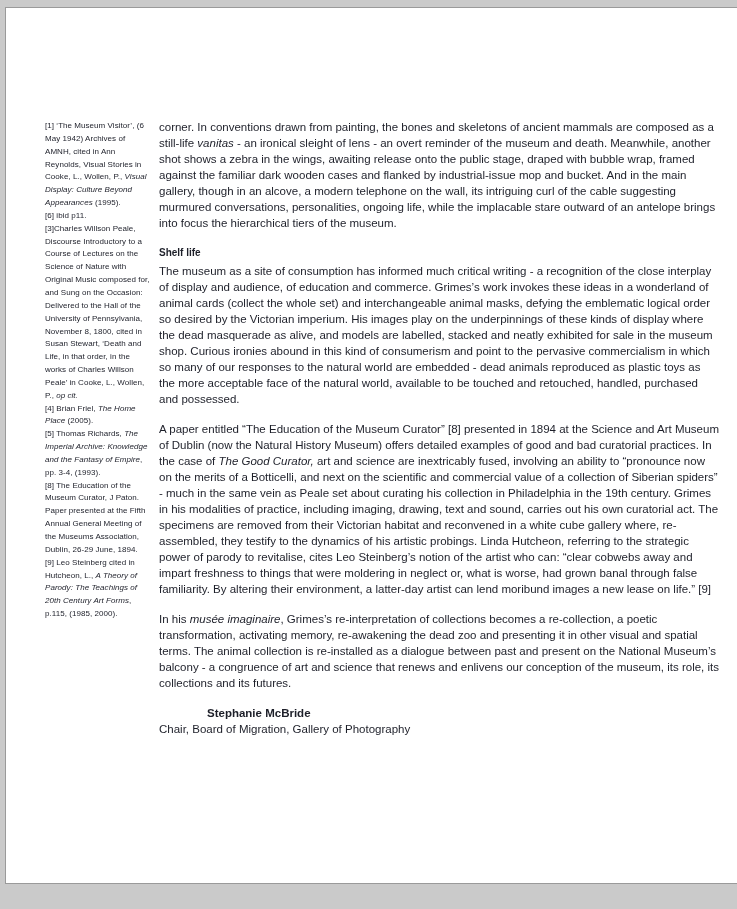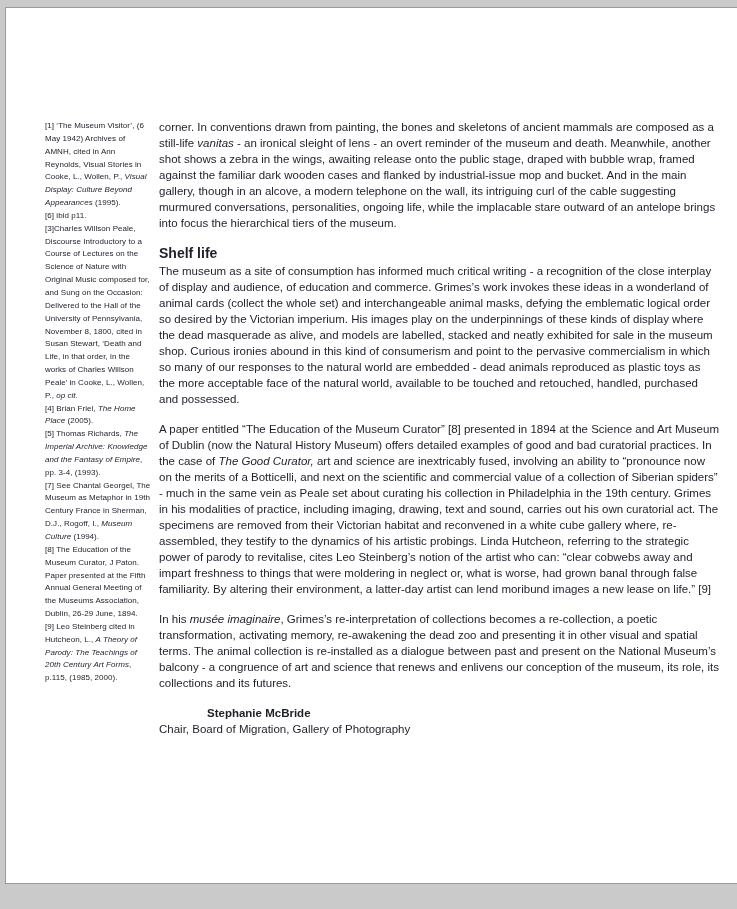--- a/index.html
+++ b/index.html
@@ -46,21 +46,21 @@
     width: 560px;
     font-size: 11.5px;
     line-height: 16px;
     color: #1d1f29;
     text-align: left;
   }
   .article p {
     margin: 0 0 14px 0;
   }
   .section-heading {
-    font-size: 14px;
+    font-size: 10px;
     line-height: 16px;
     font-weight: bold;
     margin: 0 0 2px 0;
     color: #1d1f29;
   }
   .sig-name {
     font-weight: bold;
     margin-top: 14px;
     margin-left: 48px;
   }
@@ -73,21 +73,20 @@
 <body>
 
 <div class="paper">
 
   <aside class="footnotes">
     <div class="footnote"><span>[1] ‘The Museum Visitor’, (6 May 1942) Archives of AMNH, cited in Ann Reynolds, Visual Stories in Cooke, L., Wollen, P., </span><em>Visual Display: Culture Beyond Appearances</em><span> (1995).</span></div>
     <div class="footnote"><span>[6] ibid p11.</span></div>
     <div class="footnote"><span>[3]Charles Willson Peale, Discourse Introductory to a Course of Lectures on the Science of Nature with Original Music composed for, and Sung on the Occasion: Delivered to the Hall of the University of Pennsylvania, November 8, 1800, cited in Susan Stewart, ‘Death and Life, in that order, in the works of Charles Willson Peale’ in Cooke, L., Wollen, P., </span><em>op cit.</em></div>
     <div class="footnote"><span>[4] Brian Friel, </span><em>The Home Place</em><span> (2005).</span></div>
     <div class="footnote"><span>[5] Thomas Richards, </span><em>The Imperial Archive: Knowledge and the Fantasy of Empire</em><span>, pp. 3-4, (1993).</span></div>
-    <div class="footnote"><span>[7] See Chantal Georgel, The Museum as Metaphor in 19th Century France in Sherman, D.J., Rogoff, I., </span><em>Museum Culture</em><span> (1994).</span></div>
     <div class="footnote"><span>[8] The Education of the Museum Curator, J Paton. Paper presented at the Fifth Annual General Meeting of the Museums Association, Dublin, 26-29 June, 1894.</span></div>
     <div class="footnote"><span>[9] Leo Steinberg cited in Hutcheon, L., </span><em>A Theory of Parody: The Teachings of 20th Century Art Forms</em><span>, p.115, (1985, 2000).</span></div>
   </aside>
 
   <main class="article">
     <p><span>corner. In conventions drawn from painting, the bones and skeletons of ancient mammals are composed as a still-life </span><em>vanitas</em><span> - an ironical sleight of lens - an overt reminder of the museum and death. Meanwhile, another shot shows a zebra in the wings, awaiting release onto the public stage, draped with bubble wrap, framed against the familiar dark wooden cases and flanked by industrial-issue mop and bucket. And in the main gallery, though in an alcove, a modern telephone on the wall, its intriguing curl of the cable suggesting murmured conversations, personalities, ongoing life, while the implacable stare outward of an antelope brings into focus the hierarchical tiers of the museum.</span></p>
     <h2 class="section-heading">Shelf life</h2>
     <p><span>The museum as a site of consumption has informed much critical writing - a recognition of the close interplay of display and audience, of education and commerce. Grimes’s work invokes these ideas in a wonderland of animal cards (collect the whole set) and interchangeable animal masks, defying the emblematic logical order so desired by the Victorian imperium. His images play on the underpinnings of these kinds of display where the dead masquerade as alive, and models are labelled, stacked and neatly exhibited for sale in the museum shop. Curious ironies abound in this kind of consumerism and point to the pervasive commercialism in which so many of our responses to the natural world are embedded - dead animals reproduced as plastic toys as the more acceptable face of the natural world, available to be touched and retouched, handled, purchased and possessed.</span></p>
     <p><span>A paper entitled “The Education of the Museum Curator” [8] presented in 1894 at the Science and Art Museum of Dublin (now the Natural History Museum) offers detailed examples of good and bad curatorial practices. In the case of </span><em>The Good Curator,</em><span> art and science are inextricably fused, involving an ability to “pronounce now on the merits of a Botticelli, and next on the scientific and commercial value of a collection of Siberian spiders” - much in the same vein as Peale set about curating his collection in Philadelphia in the 19th century. Grimes in his modalities of practice, including imaging, drawing, text and sound, carries out his own curatorial act. The specimens are removed from their Victorian habitat and reconvened in a white cube gallery where, re-assembled, they testify to the dynamics of his artistic probings. Linda Hutcheon, referring to the strategic power of parody to revitalise, cites Leo Steinberg’s notion of the artist who can: “clear cobwebs away and impart freshness to things that were moldering in neglect or, what is worse, had grown banal through false familiarity. By altering their environment, a latter-day artist can lend moribund images a new lease on life.” [9]</span></p>
     <p><span>In his </span><em>musée imaginaire</em><span>, Grimes’s re-interpretation of collections becomes a re-collection, a poetic transformation, activating memory, re-awakening the dead zoo and presenting it in other visual and spatial terms. The animal collection is re-installed as a dialogue between past and present on the National Museum’s balcony - a congruence of art and science that renews and enlivens our conception of the museum, its role, its collections and its futures.</span></p>

